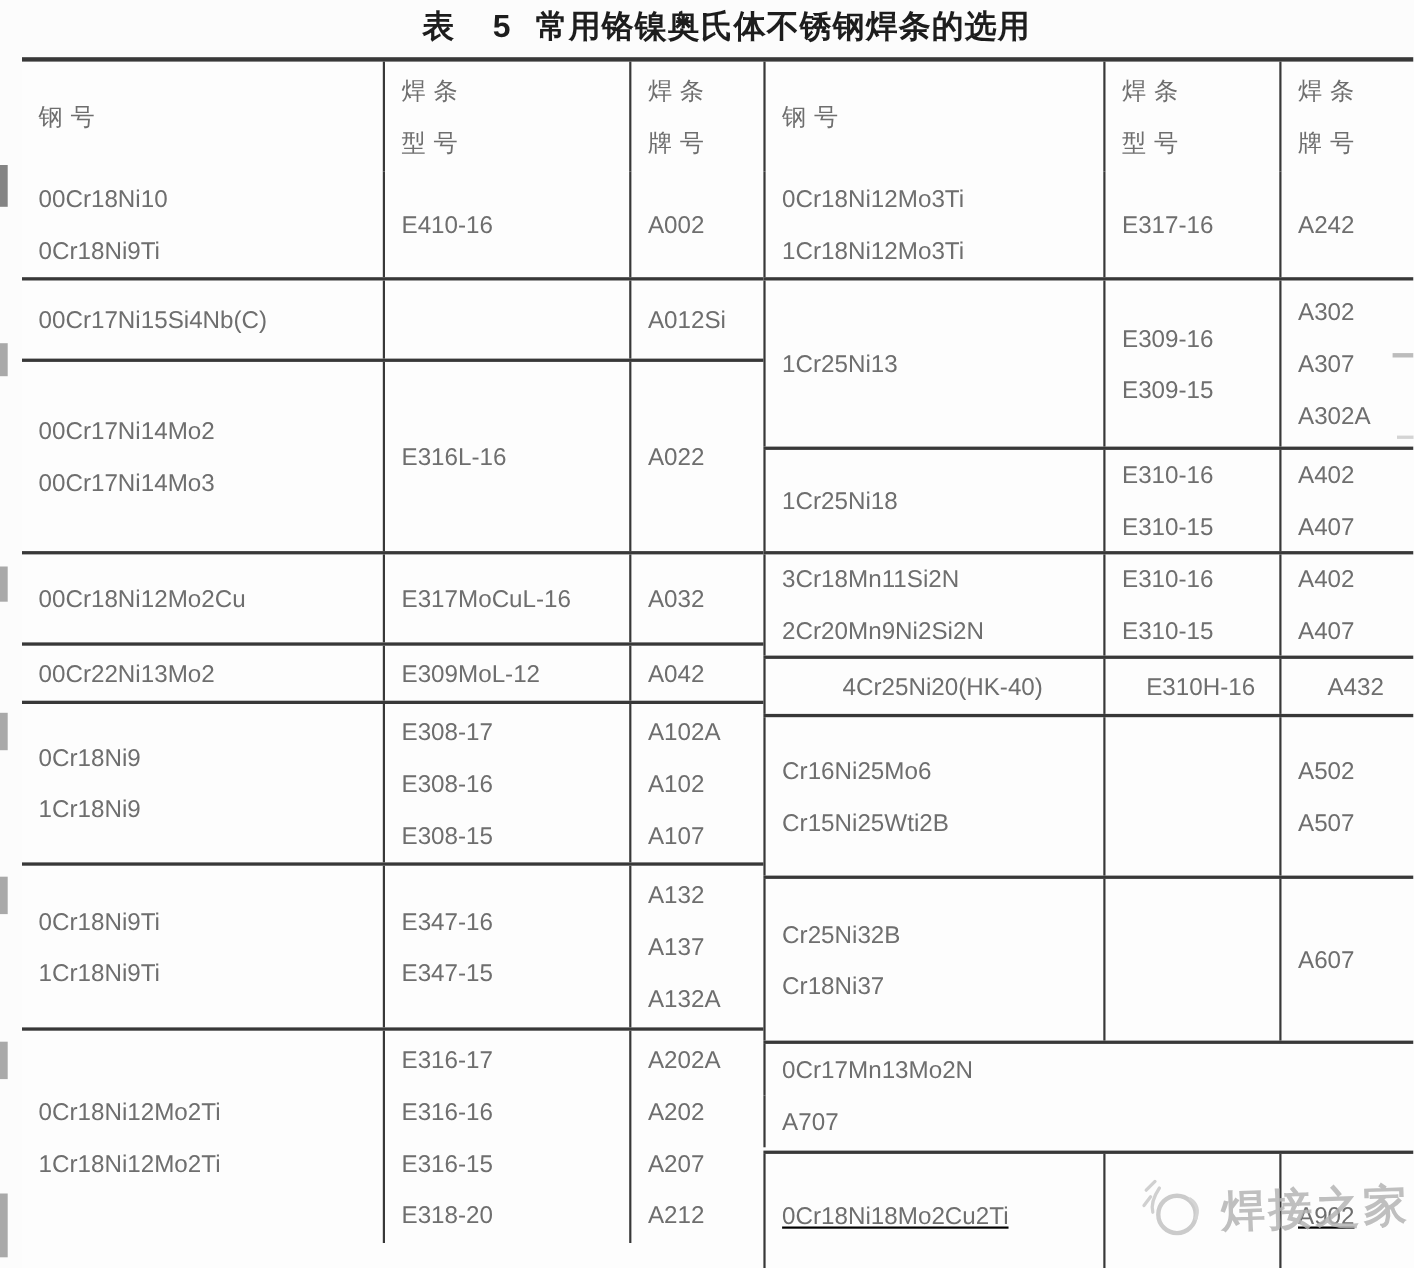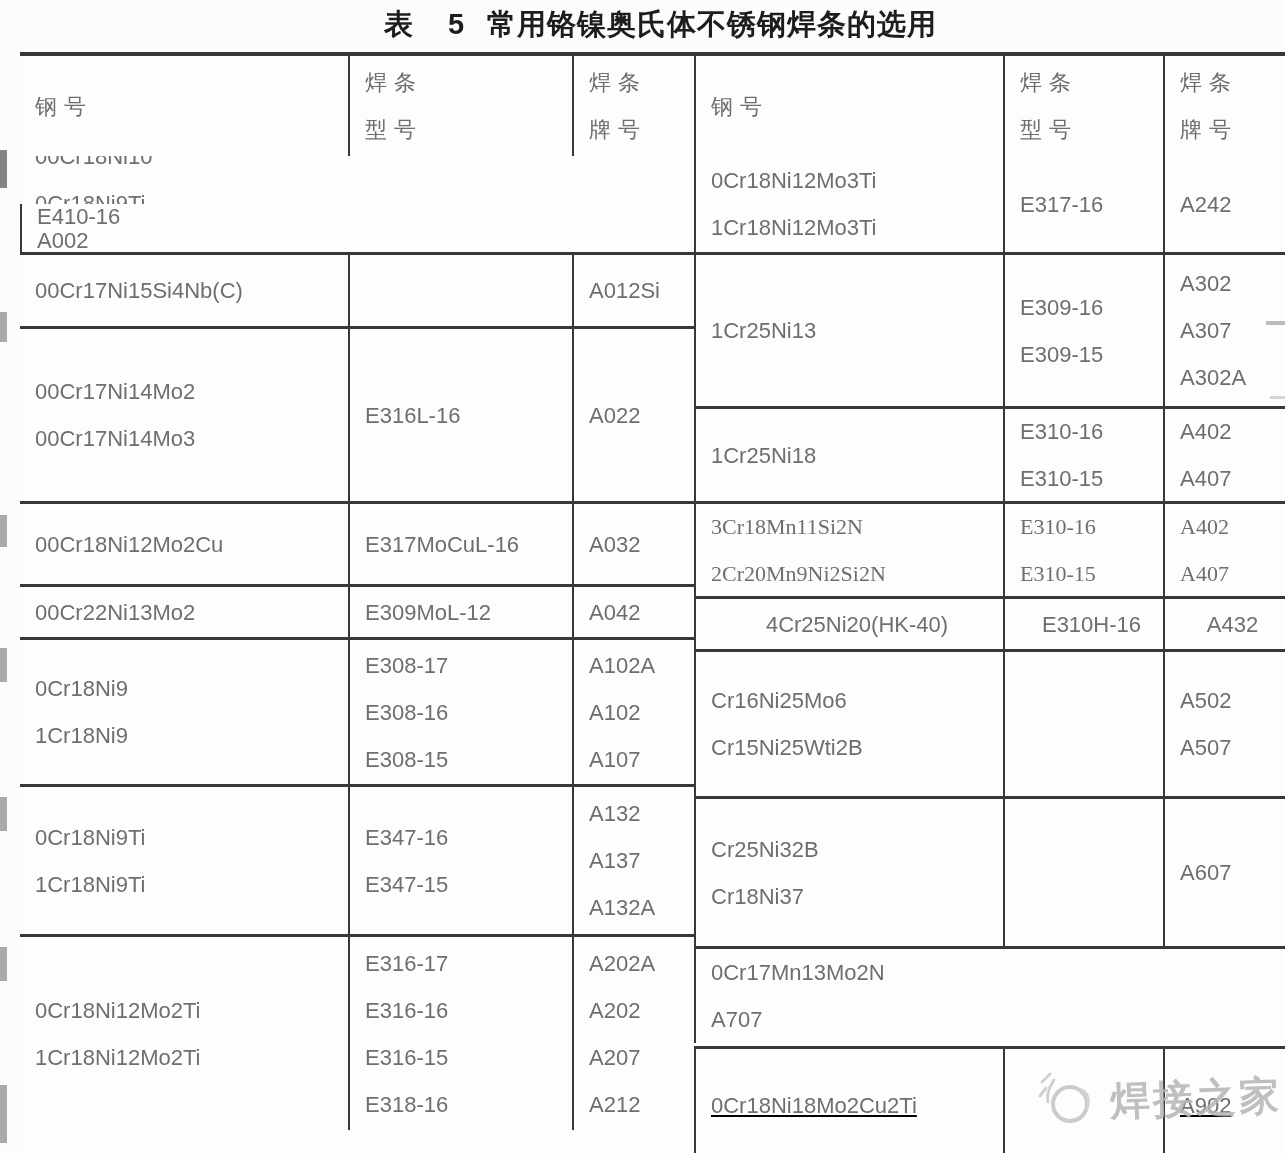--- a/index.html
+++ b/index.html
@@ -81,21 +81,21 @@
       </div>
       <div class="cell model">
         <div class="ln">焊条</div>
         <div class="ln">型号</div>
       </div>
       <div class="cell brand">
         <div class="ln">焊条</div>
         <div class="ln">牌号</div>
       </div>
     </div>
-    <div style="display:contents"><div class="row" style="height: 96px; flex-direction: column;">
+    <div style="display:contents"><div class="row" style="height: 96px;">
           <div class="cell steel">
             <div class="ln">00Cr18Ni10</div>
             <div class="ln">0Cr18Ni9Ti</div>
           </div>
           <div class="cell model">
             <div class="ln">E410-16</div>
           </div>
           <div class="cell brand">
             <div class="ln">A002</div>
           </div>
@@ -169,21 +169,21 @@
           </div>
         </div><div class="row" style="height: 196px;">
           <div class="cell steel">
             <div class="ln">0Cr18Ni12Mo2Ti</div>
             <div class="ln">1Cr18Ni12Mo2Ti</div>
           </div>
           <div class="cell model">
             <div class="ln">E316-17</div>
             <div class="ln">E316-16</div>
             <div class="ln">E316-15</div>
-            <div class="ln">E318-16</div>
+            <div class="ln">E318-20</div>
           </div>
           <div class="cell brand">
             <div class="ln">A202A</div>
             <div class="ln">A202</div>
             <div class="ln">A207</div>
             <div class="ln">A212</div>
           </div>
         </div></div>
   </div>
 
@@ -230,21 +230,21 @@
             <div class="ln">1Cr25Ni18</div>
           </div>
           <div class="cell model">
             <div class="ln">E310-16</div>
             <div class="ln">E310-15</div>
           </div>
           <div class="cell brand">
             <div class="ln">A402</div>
             <div class="ln">A407</div>
           </div>
-        </div><div class="row" style="height: 95px; font-family: Liberation Serif, serif;">
+        </div><div class="row" style="height: 95px;">
           <div class="cell steel">
             <div class="ln">3Cr18Mn11Si2N</div>
             <div class="ln">2Cr20Mn9Ni2Si2N</div>
           </div>
           <div class="cell model">
             <div class="ln">E310-16</div>
             <div class="ln">E310-15</div>
           </div>
           <div class="cell brand">
             <div class="ln">A402</div>

